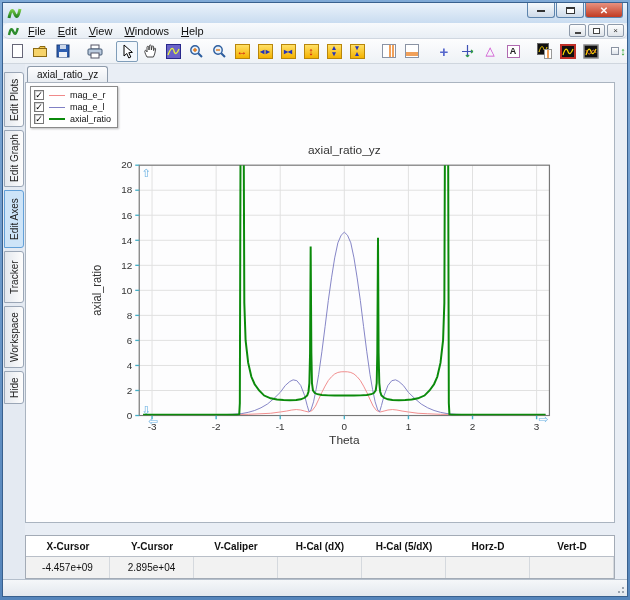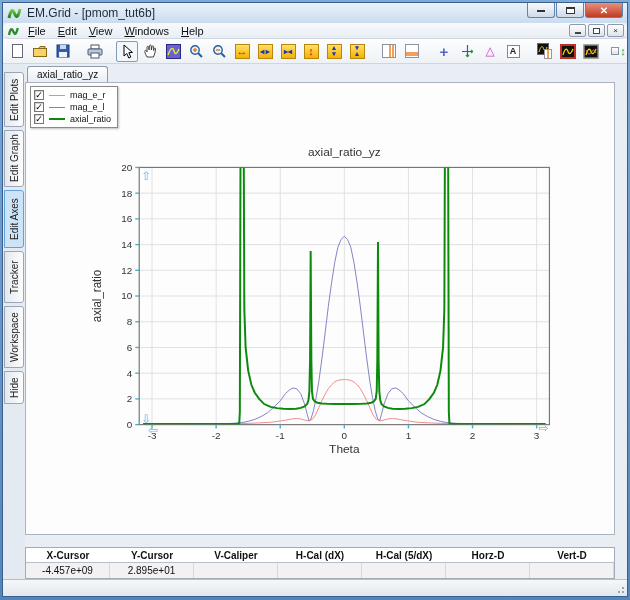--- a/index.html
+++ b/index.html
@@ -71,21 +71,21 @@
     border:1px solid #8a8a8a; box-shadow:1px 1px 2px rgba(0,0,0,.25);
     padding:2px 6px 2px 3px; z-index:5; }
   .lg-row { display:flex; align-items:center; height:12px; }
   .lg-cb { width:10px; height:10px; border:1px solid #777; background:#fff;
     font-size:9px; line-height:9px; text-align:center; color:#000;
     box-shadow:inset 1px 1px 1px rgba(0,0,0,.2); }
   .lg-line { width:16px; margin:0 5px; }
   .lg-txt { font-size:9px; color:#111; }
 
   
-  .tracker { height:32px; margin-top:12px; border:1px solid #a3abb6; background:#fff;
+  .tracker { height:44px; margin-top:12px; border:1px solid #a3abb6; background:#fff;
     display:flex; flex-direction:column; }
   .trk-head, .trk-vals { display:flex; flex:1; }
   .trk-head .cell { background:#fff; font-weight:bold; border-bottom:1px solid #b9bfc8; }
   .trk-vals .cell { background:#f2f2f2; border-right:1px solid #d5d9de; }
   .cell { flex:1; font-size:10px; color:#111; display:flex; align-items:center; justify-content:center; overflow:hidden; }
 
   
   .statusbar { height:17px; background:linear-gradient(#f5f7f9,#e3e8ee);
     border-top:1px solid #b4bfcc; position:relative; }
   .grip { position:absolute; right:2px; bottom:2px; width:10px; height:10px;
@@ -103,21 +103,20 @@
     <div class="titlebar">
       <svg width="15" height="14">
         <defs>
             <linearGradient id="lg" x1="0" y1="0" x2="0" y2="1">
           <stop offset="0" stop-color="#7ed24a"></stop>
               <stop offset="1" stop-color="#1d7a1d"></stop>
         </linearGradient>
           </defs>
         <path d="M2,12 C4,3 5.5,3 7.5,7.5 C9.5,12 11,12 13,3" stroke="url(#lg)" stroke-width="3" fill="none"></path>
       </svg>
-      <span class="title">EM.Grid - [pmom_tut6b]</span>
       <div class="win-controls">
         <span class="wbtn">
             <span class="glyph-min"></span>
           </span>
         <span class="wbtn">
             <span class="glyph-max"></span>
           </span>
         <span class="wbtn close">
             <span>✕</span>
           </span>
@@ -438,21 +437,21 @@
               <span class="cell">X-Cursor</span>
               <span class="cell">Y-Cursor</span>
               <span class="cell">V-Caliper</span>
               <span class="cell">H-Cal (dX)</span>
               <span class="cell">H-Cal (5/dX)</span>
               <span class="cell">Horz-D</span>
               <span class="cell">Vert-D</span>
             </div>
           <div class="trk-vals">
               <span class="cell">-4.457e+09</span>
-              <span class="cell">2.895e+01</span>
+              <span class="cell">2.895e+04</span>
               <span class="cell"></span>
               <span class="cell"></span>
               <span class="cell"></span>
               <span class="cell"></span>
               <span class="cell"></span>
             </div>
         </div>
       </div>
     </div>
 

